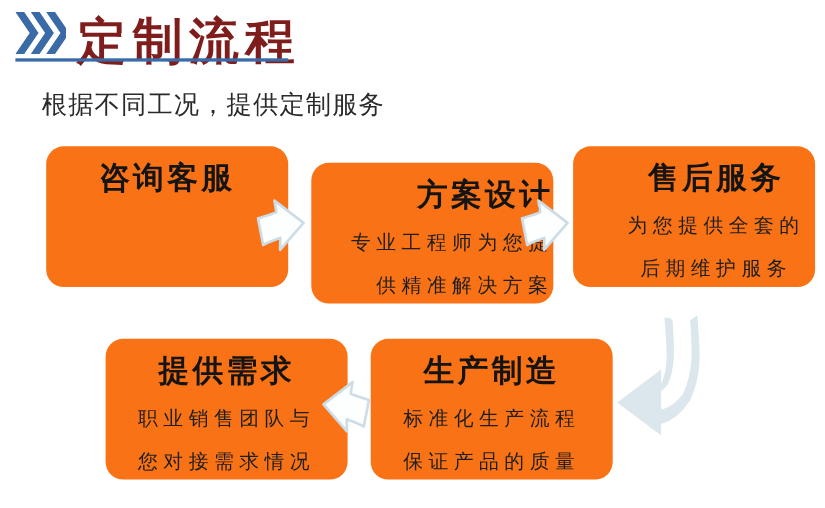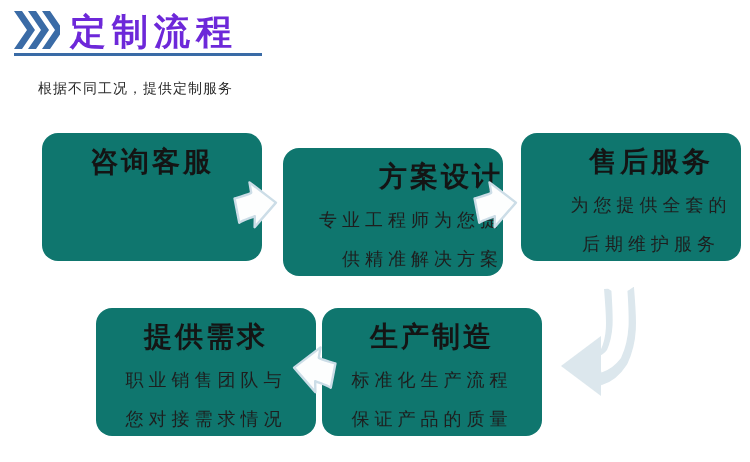--- a/index.html
+++ b/index.html
@@ -5,55 +5,55 @@
   html,body { margin:0; padding:0; background:#ffffff; }
   #canvas {
     position:relative; width:750px; height:462px; background:#ffffff;
     font-family:"Liberation Sans", sans-serif; overflow:hidden;
   }
 
   
   .hdr-chevrons { position:absolute; left:14px; top:11px; width:46px; height:38px; }
   .hdr-title {
     position:absolute; left:70px; top:8px;
-    font-size:36px; font-weight:bold; color:#6d28d9; letter-spacing:6px;
+    font-size:45px; font-weight:bold; color:#7f1d1d; letter-spacing:6px;
     font-family:"Liberation Sans", sans-serif;
   }
   .hdr-underline {
     position:absolute; left:14px; top:53px; width:248px; height:3px;
     background:#3a6ba6;
   }
   .subtitle {
     position:absolute; left:38px; top:80px;
-    font-size:14px; color:#2a2a2a; letter-spacing:1px;
+    font-size:23px; color:#2a2a2a; letter-spacing:1px;
     font-family:"Liberation Sans", sans-serif;
   }
 
   
   .box {
     position:absolute; width:220px; height:128px;
-    background:#0f766e; border-radius:16px; text-align:center;
+    background:#f97316; border-radius:16px; text-align:center;
     box-sizing:border-box;
   }
   .box-title {
     margin-top:10px; font-size:28px; font-weight:bold; color:#141414;
     letter-spacing:3px; font-family:"Liberation Sans", sans-serif;
     white-space:nowrap;
   }
   .box-body { margin-top:5px; }
   .box-line {
     font-size:18px; color:#1e1e1e; letter-spacing:5px; line-height:39px;
     font-family:"Liberation Serif", serif; white-space:nowrap;
   }
 
   .pos-step0 { left:42px;  top:133px; }
   .pos-step1 { left:283px; top:148px;text-align:right; }
   .pos-step2 { left:521px; top:133px;padding-left:40px; }
   .pos-step3 { left:96px;  top:308px; }
-  .pos-step4 { left:322px; top:308px; }
+  .pos-step4 { left:337px; top:308px; }
 
   
   .flow-arrow { position:absolute; width:52px; height:56px; }
   .pos-arrow0 { left:230px; top:176px; transform:rotate(-4deg); }
   .pos-arrow1 { left:470px; top:176px; transform:rotate(-4deg); }
   .pos-arrow3 { left:288px; top:341px; transform:scaleX(-1) rotate(-4deg); }
   .bent-arrow { position:absolute; left:555px; top:282px; width:130px; height:120px; }
 </style>
 </head>
 <body>

